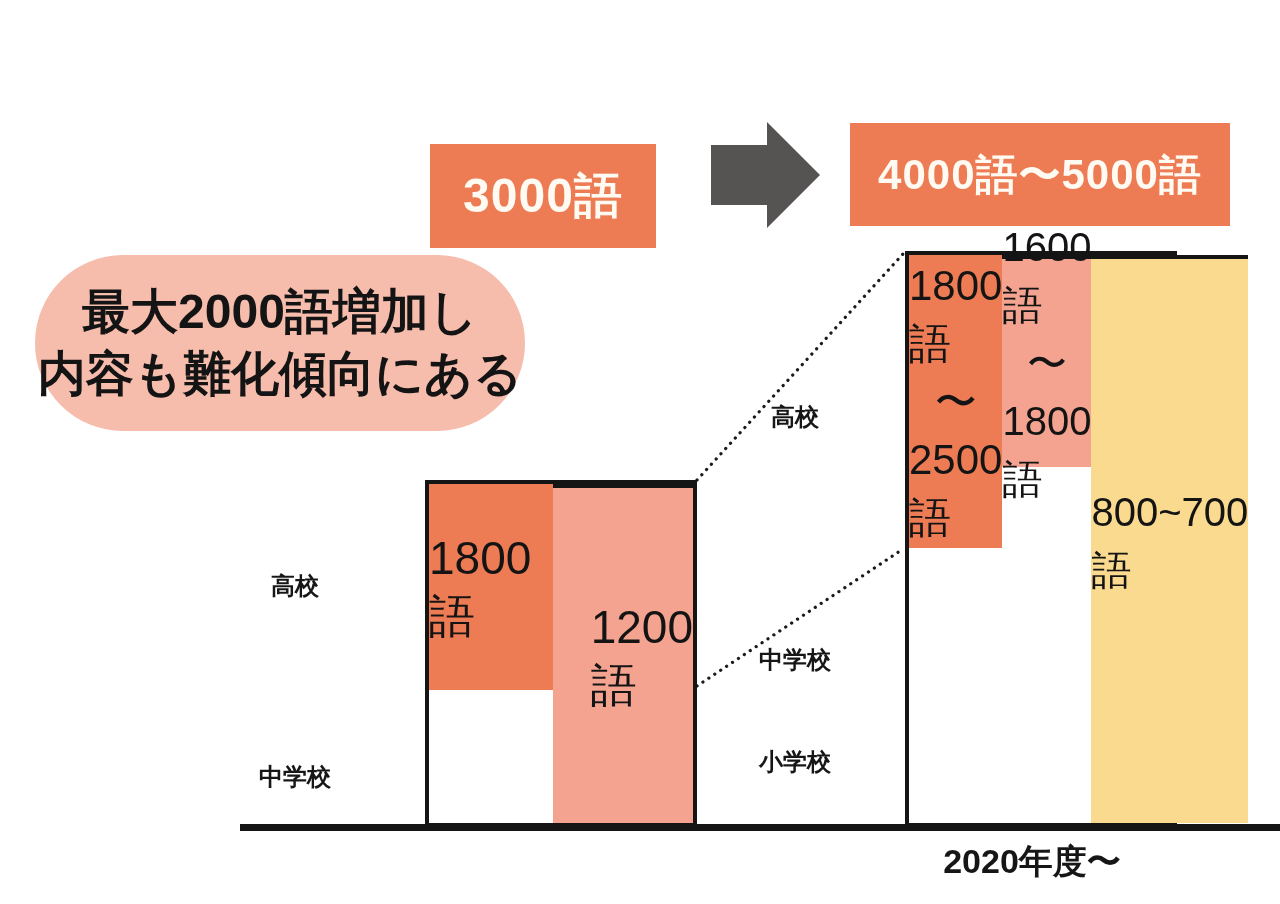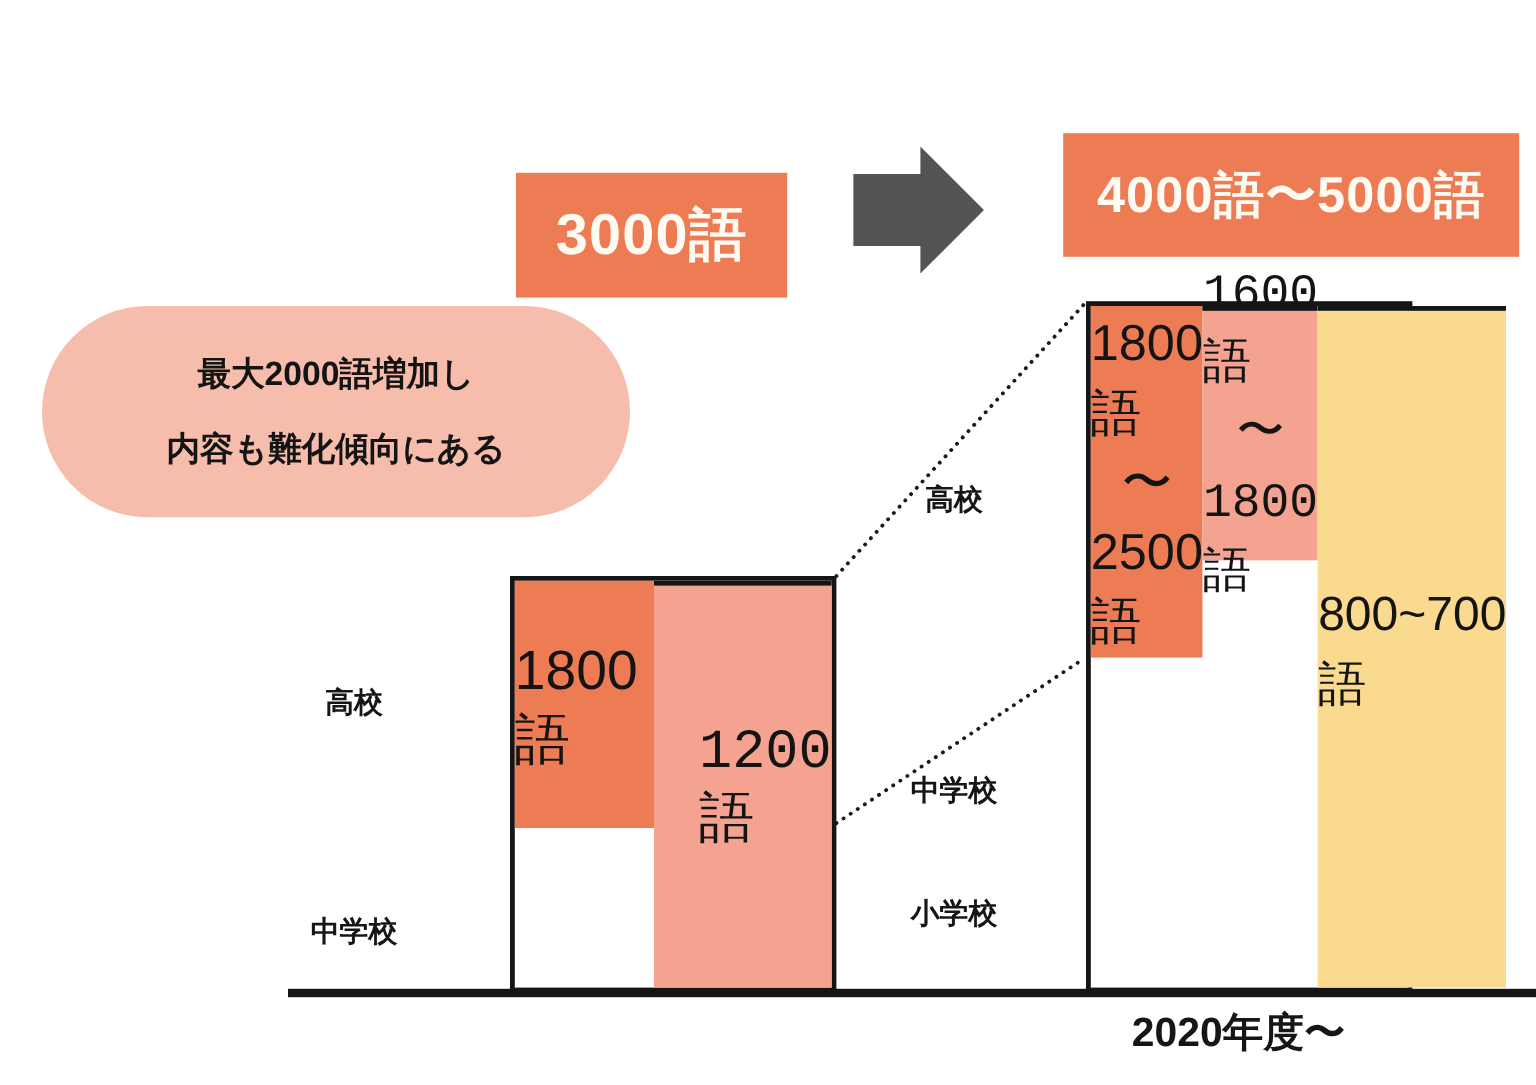--- a/index.html
+++ b/index.html
@@ -7,47 +7,47 @@
     position:relative; width:1280px; height:904px; background:#ffffff;
     font-family:"Liberation Sans","DejaVu Sans",sans-serif;
     color:#161616; overflow:hidden;
   }
   
   .topbox {
     position:absolute; display:flex; align-items:center; justify-content:center;
     background:#ED7C55; color:#FFFBF2; font-weight:bold; letter-spacing:1px;
   }
   .topbox.before { left:430px; top:120px; width:226px; height:104px; font-size:48px;margin-top:24px; }
-  .topbox.after  { left:850px; top:111px; width:380px; height:103px; font-size:42px;margin-left:36px; }
+  .topbox.after  { left:850px; top:123px; width:380px; height:103px; font-size:42px; }
   .arrow { position:absolute; left:711px; top:122px; width:109px; height:106px; }
   .arrow polygon { fill:#565353; }
   
   .callout {
     position:absolute; left:35px; top:255px; width:490px; height:176px;
     background:#F6BCAC; border-radius:88px;
     display:flex; flex-direction:column; align-items:center; justify-content:center;
-    font-size:28px; font-weight:bold; line-height:62px; color:#141414;
+    font-size:48px; font-weight:bold; line-height:62px; color:#141414;
   }
   
   .connectors { position:absolute; left:0; top:0; width:1280px; height:904px; pointer-events:none; }
   .connectors line { stroke:#1a1a1a; stroke-width:3.2; stroke-dasharray:0.1 7; stroke-linecap:round; }
   
   .bar {
     position:absolute; box-sizing:border-box; border:4px solid #151515;
     display:flex; flex-direction:row;
   }
   .bar-left  { left:425px; top:480px; width:272px; height:347px; }
   .bar-right { left:905px; top:251px; width:272px; height:576px; }
   .seg {
     box-sizing:border-box; display:flex; flex-direction:column;
     align-items:center; justify-content:center; color:#141414;
   }
   .seg + .seg { border-top:4px solid #151515; }
   .seg-orange { background:#ED7C55; }
-  .seg-pink   { background:#F3A38F;font-family:Liberation Mono, monospace; }
+  .seg-pink   { background:#F3A38F; }
   .seg-yellow { background:#F9DA8F; }
   .bar-left  .seg-orange { height:206px; font-size:46px; }
   .bar-left  .seg-pink   { flex:1; font-size:46px;padding-left:38px; }
   .bar-right .seg-orange { height:293px; font-size:42px; }
   .bar-right .seg-pink   { height:212px; font-size:40px; }
   .bar-right .seg-yellow { flex:1; font-size:40px; }
   .seg .line { line-height:58px; font-weight:500; }
   
   .side-label {
     position:absolute; width:200px; text-align:center;

